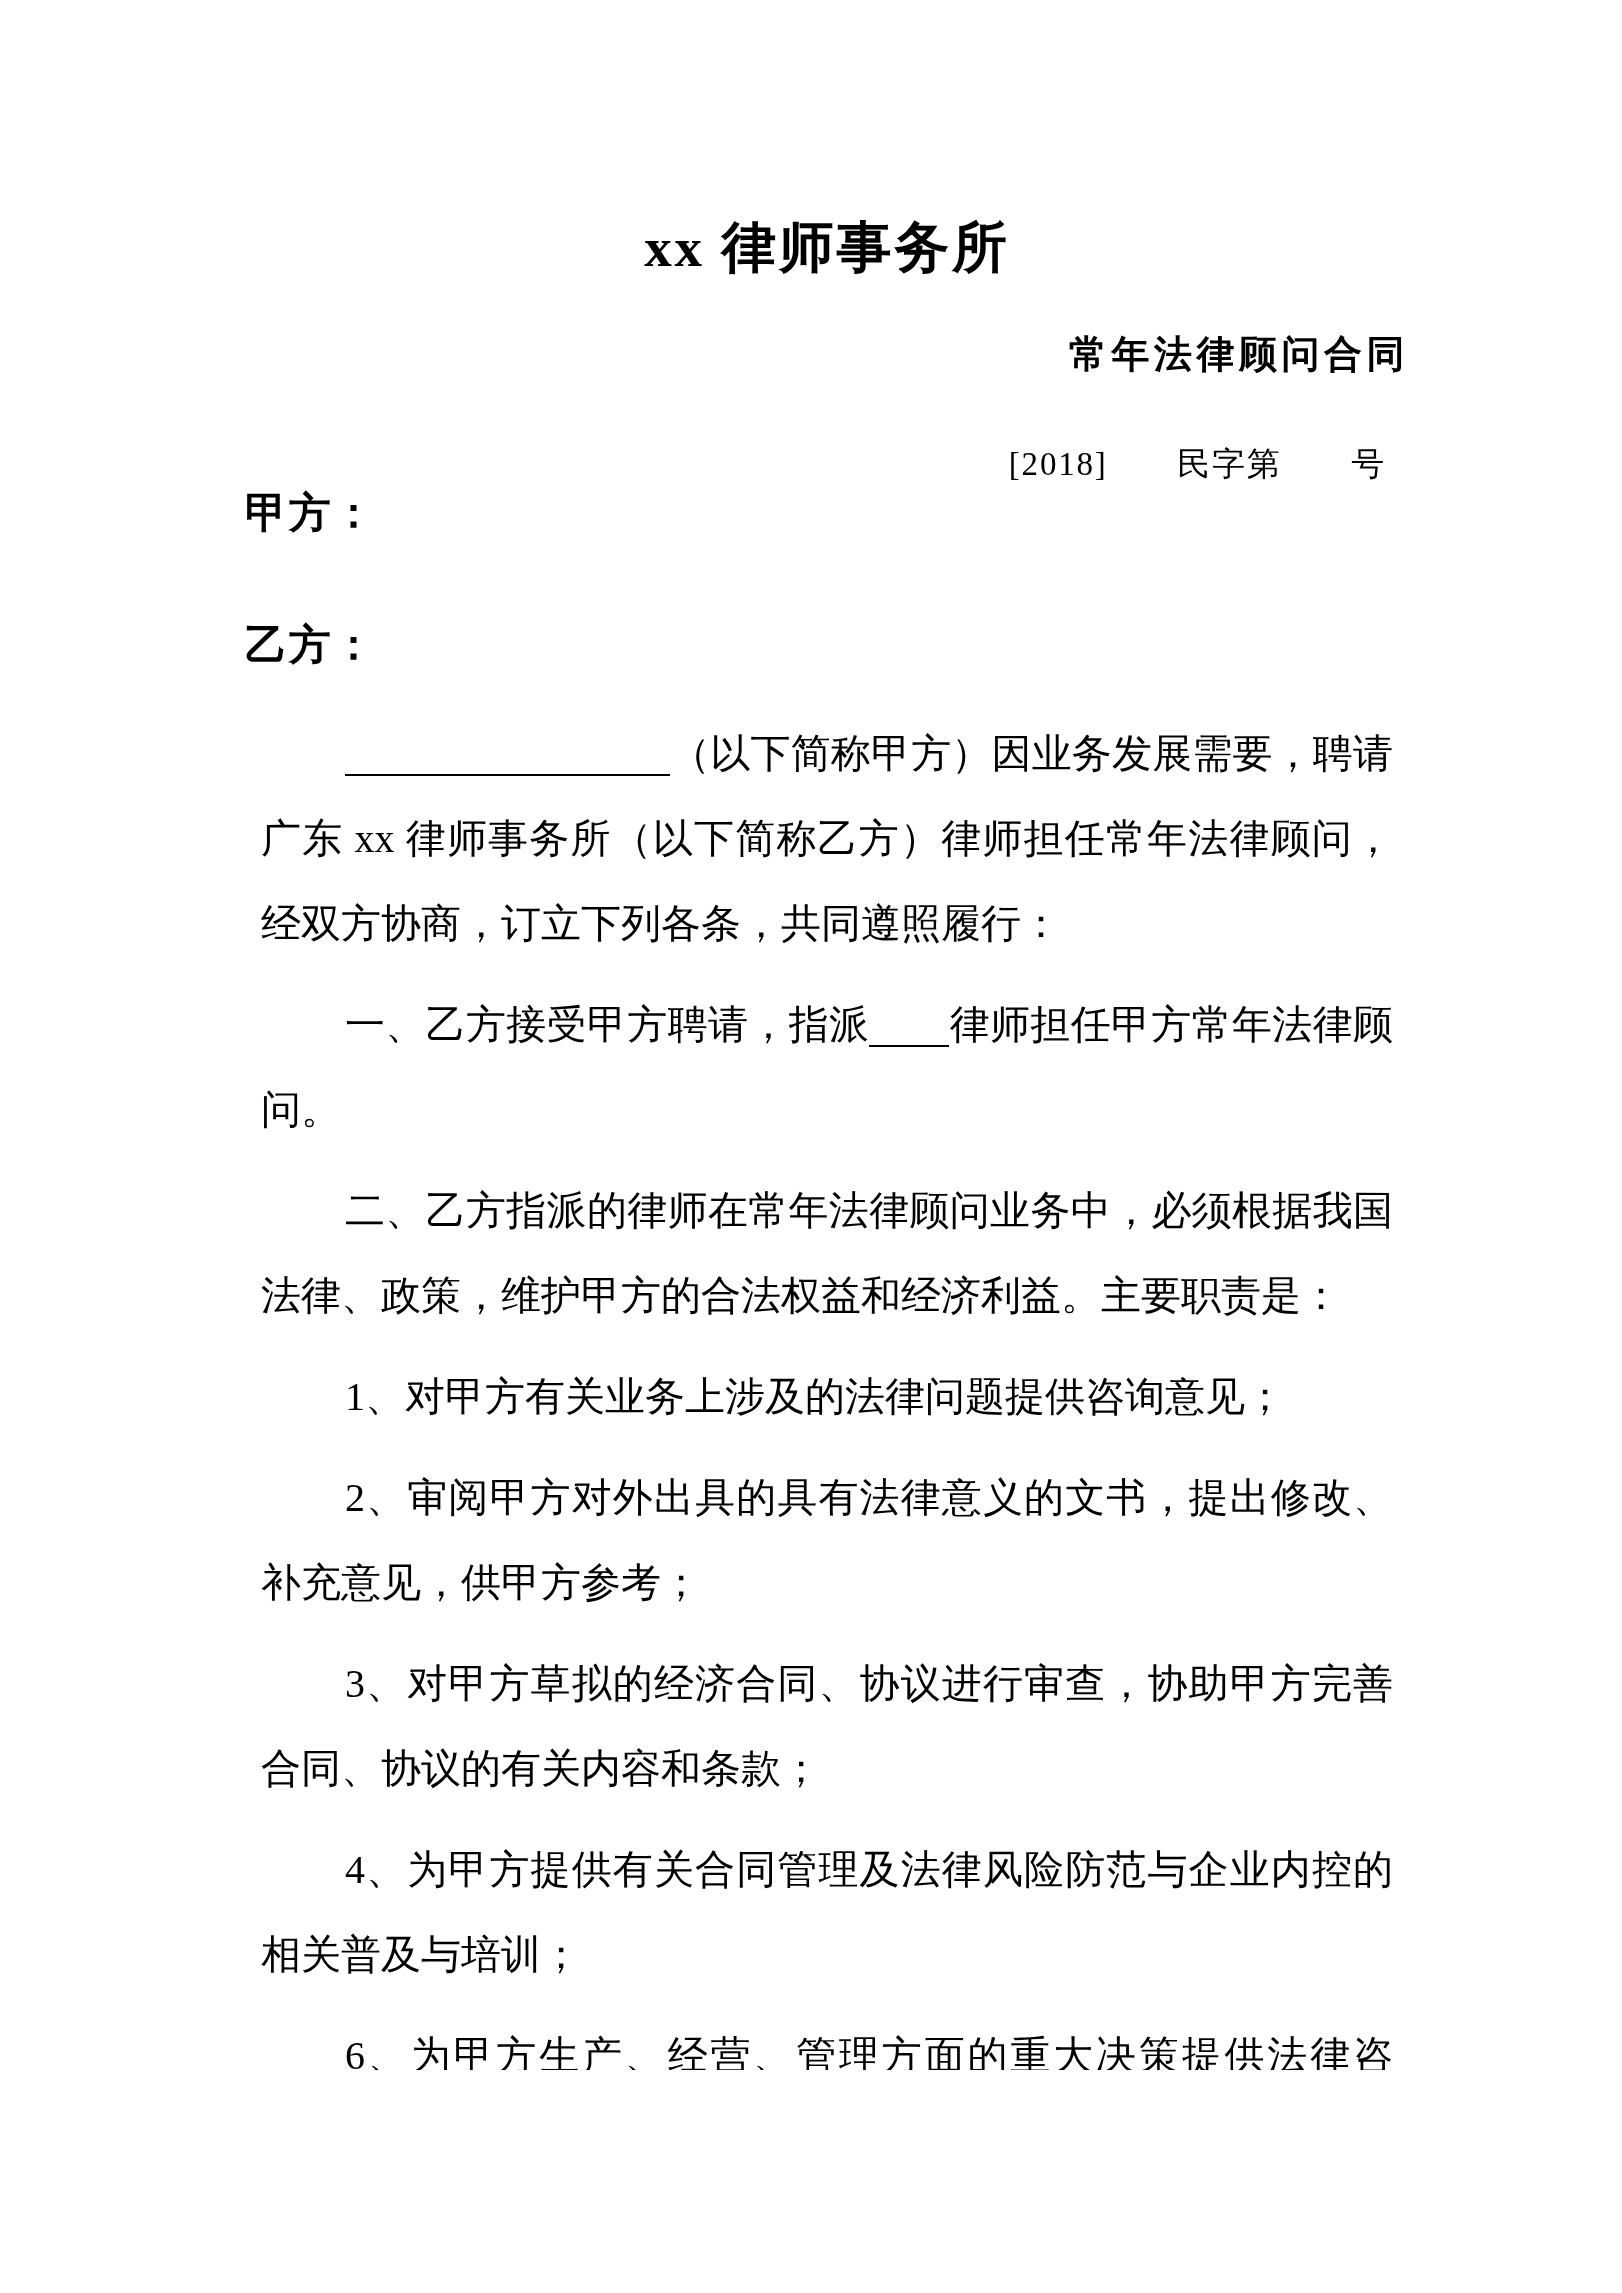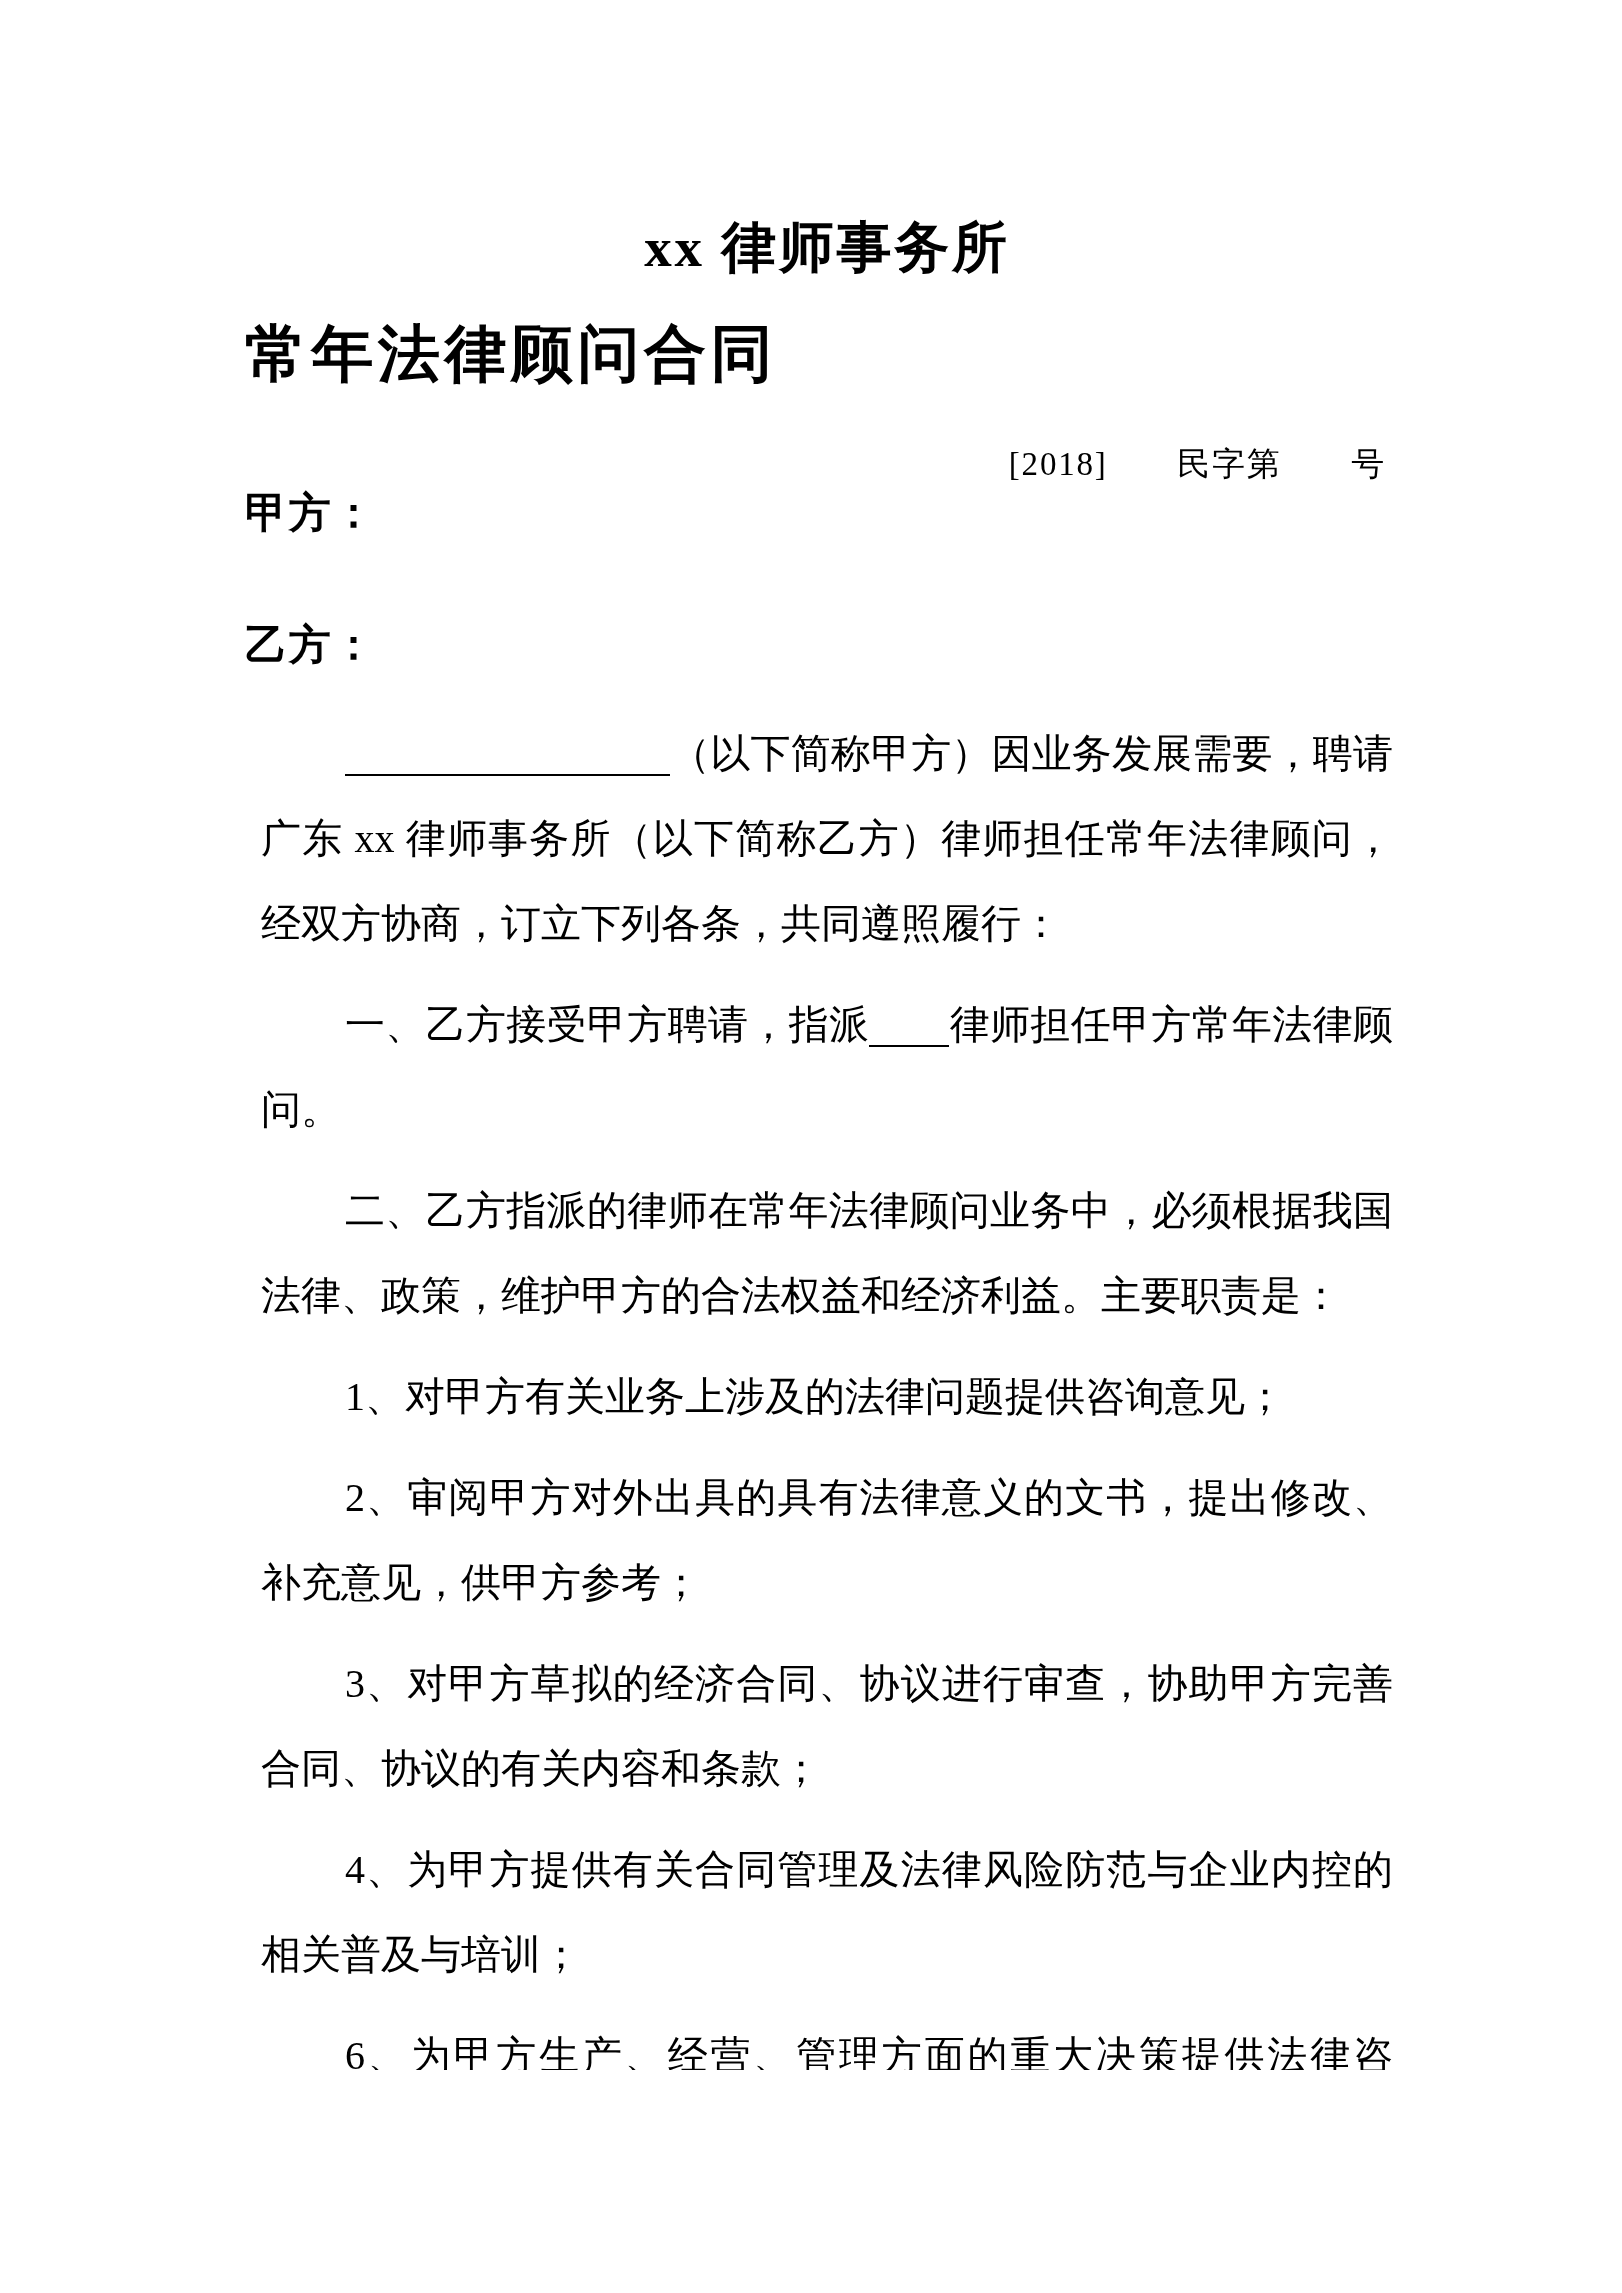--- a/index.html
+++ b/index.html
@@ -26,22 +26,22 @@
     margin: 0;
     padding-top: 215px;
     text-align: center;
     font-size: 55px;
     line-height: 65px;
     font-weight: 700;
     letter-spacing: 2.7px;
   }
   .subtitle {
     margin: 38px 0 0 0;
-    text-align: left;
-    font-size: 62px;
+    text-align: right;
+    font-size: 38px;
     line-height: 73px;
     font-weight: 700;
     letter-spacing: 4.5px;
   }
   .doc-no {
     margin-top: 51px;
     text-align: right;
     padding-right: 23px;
     font-size: 33px;
     line-height: 44px;

